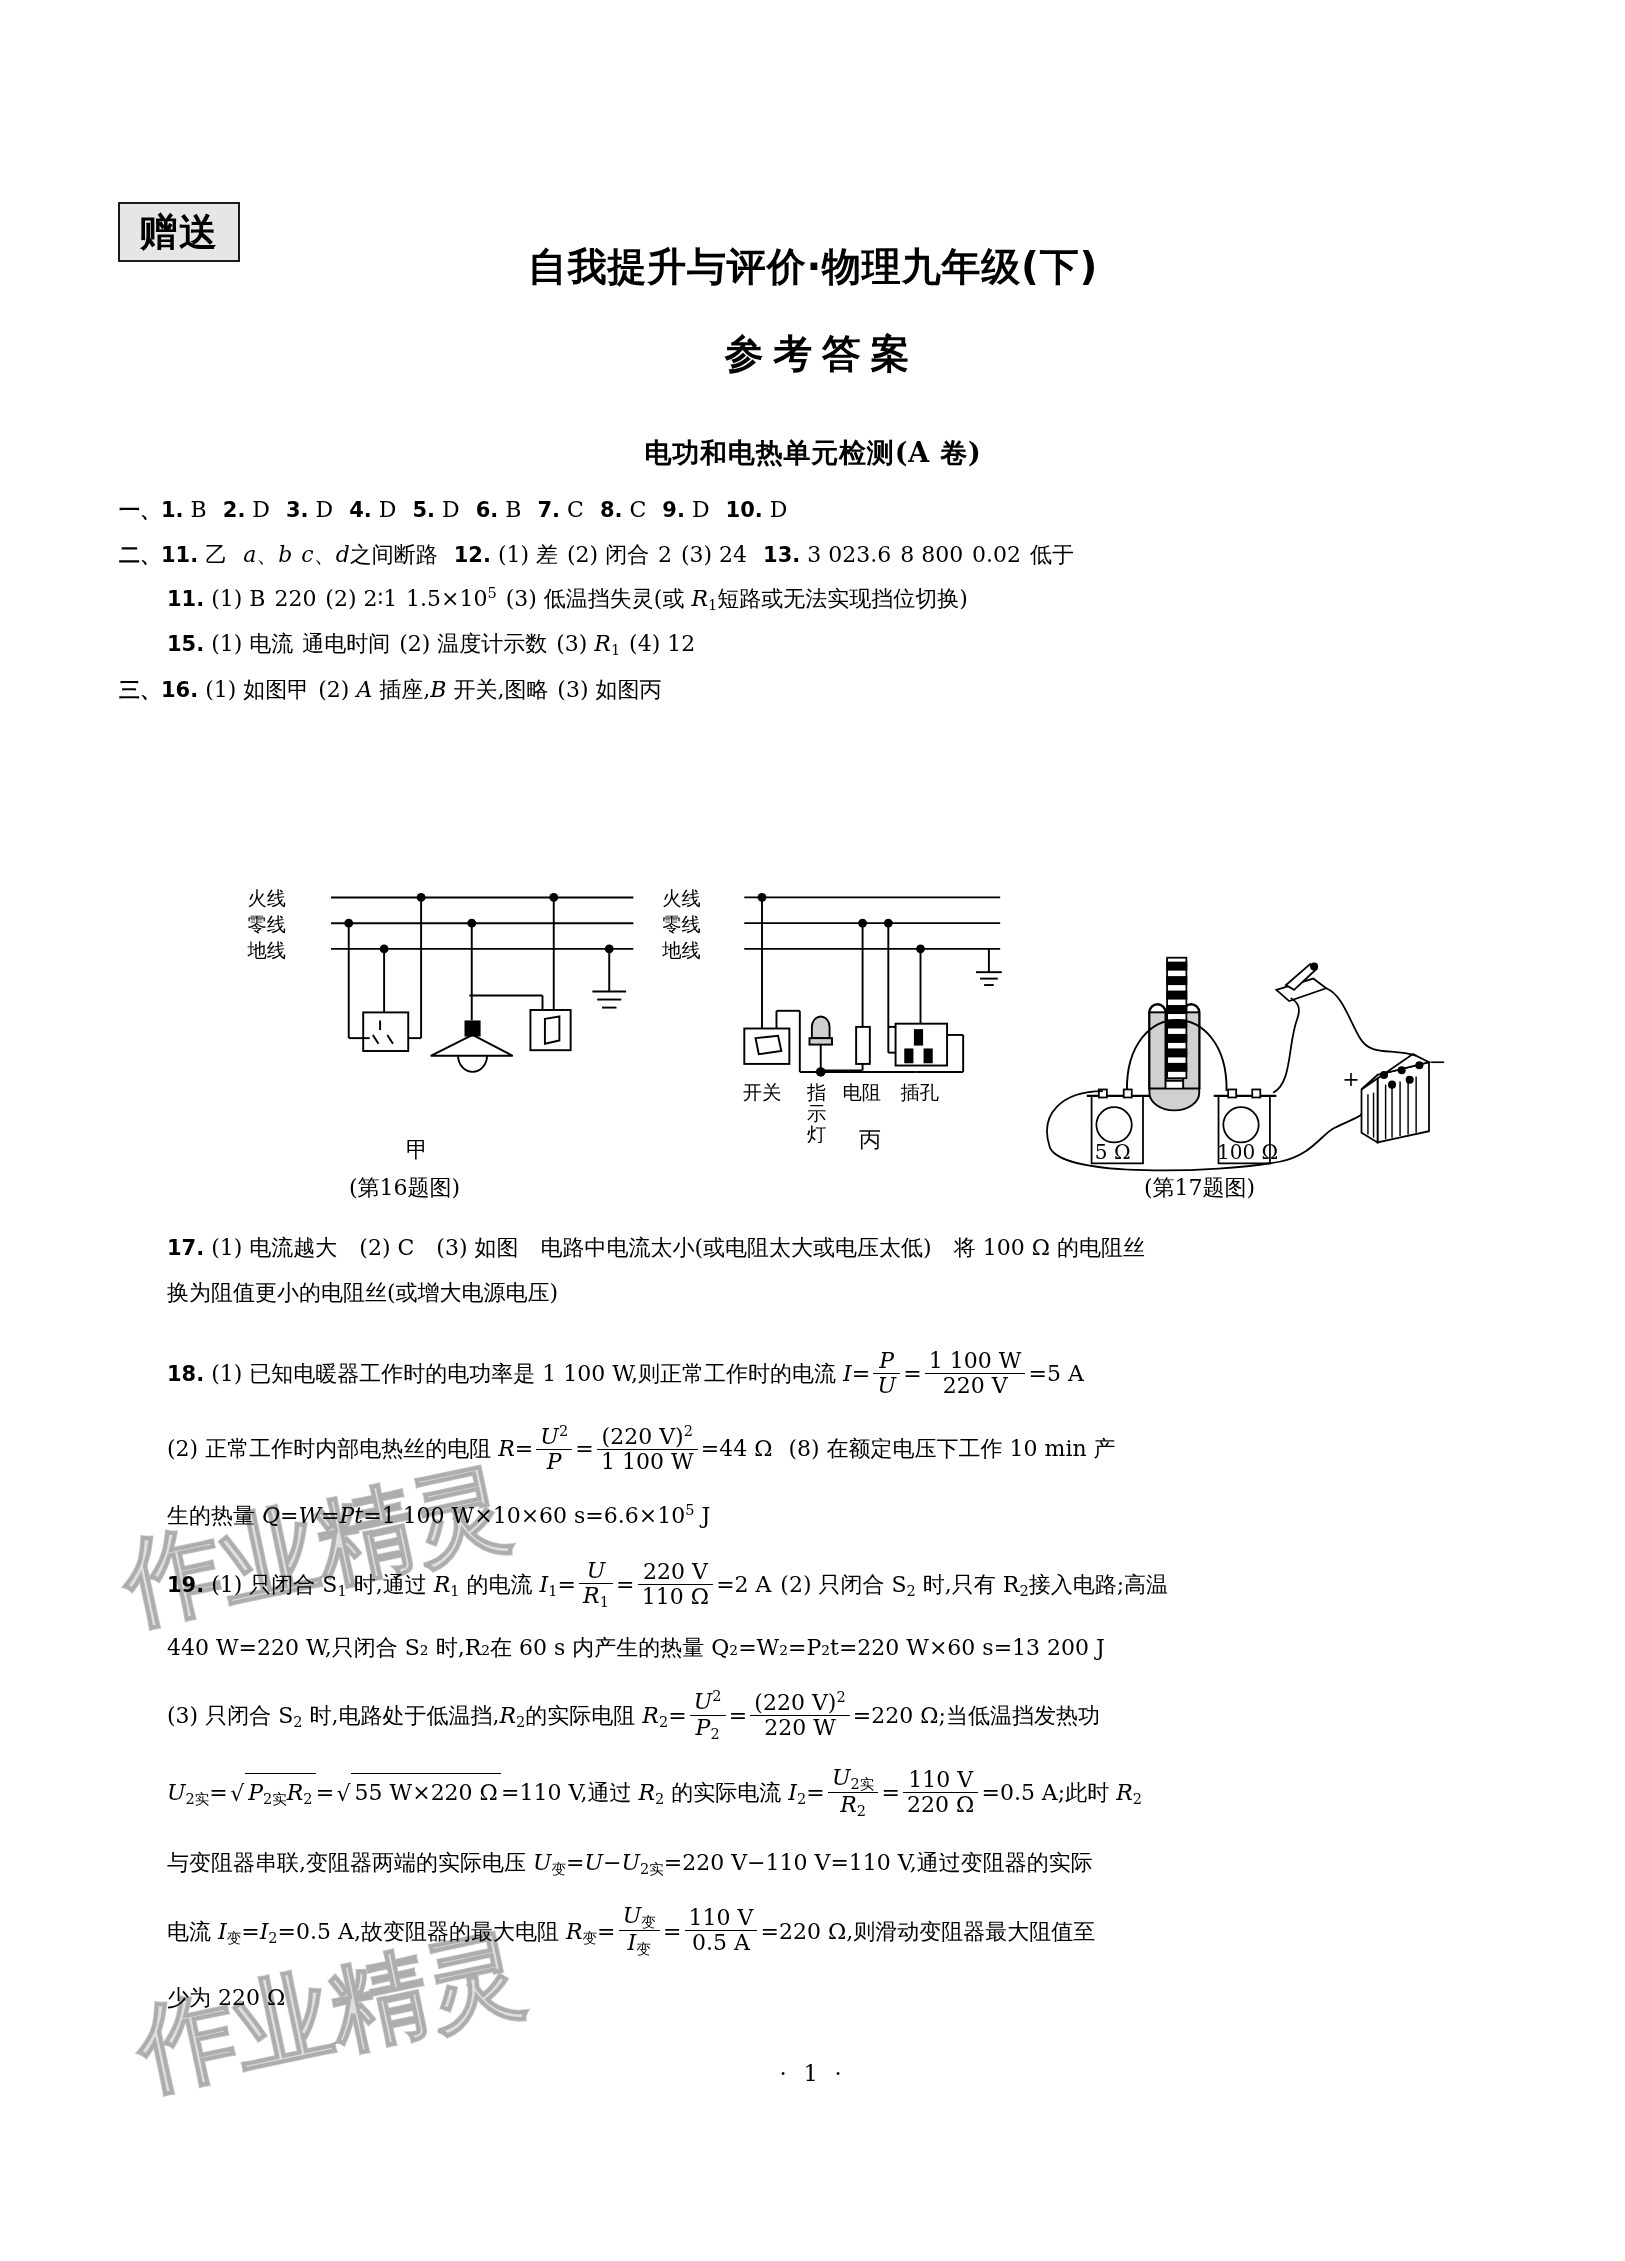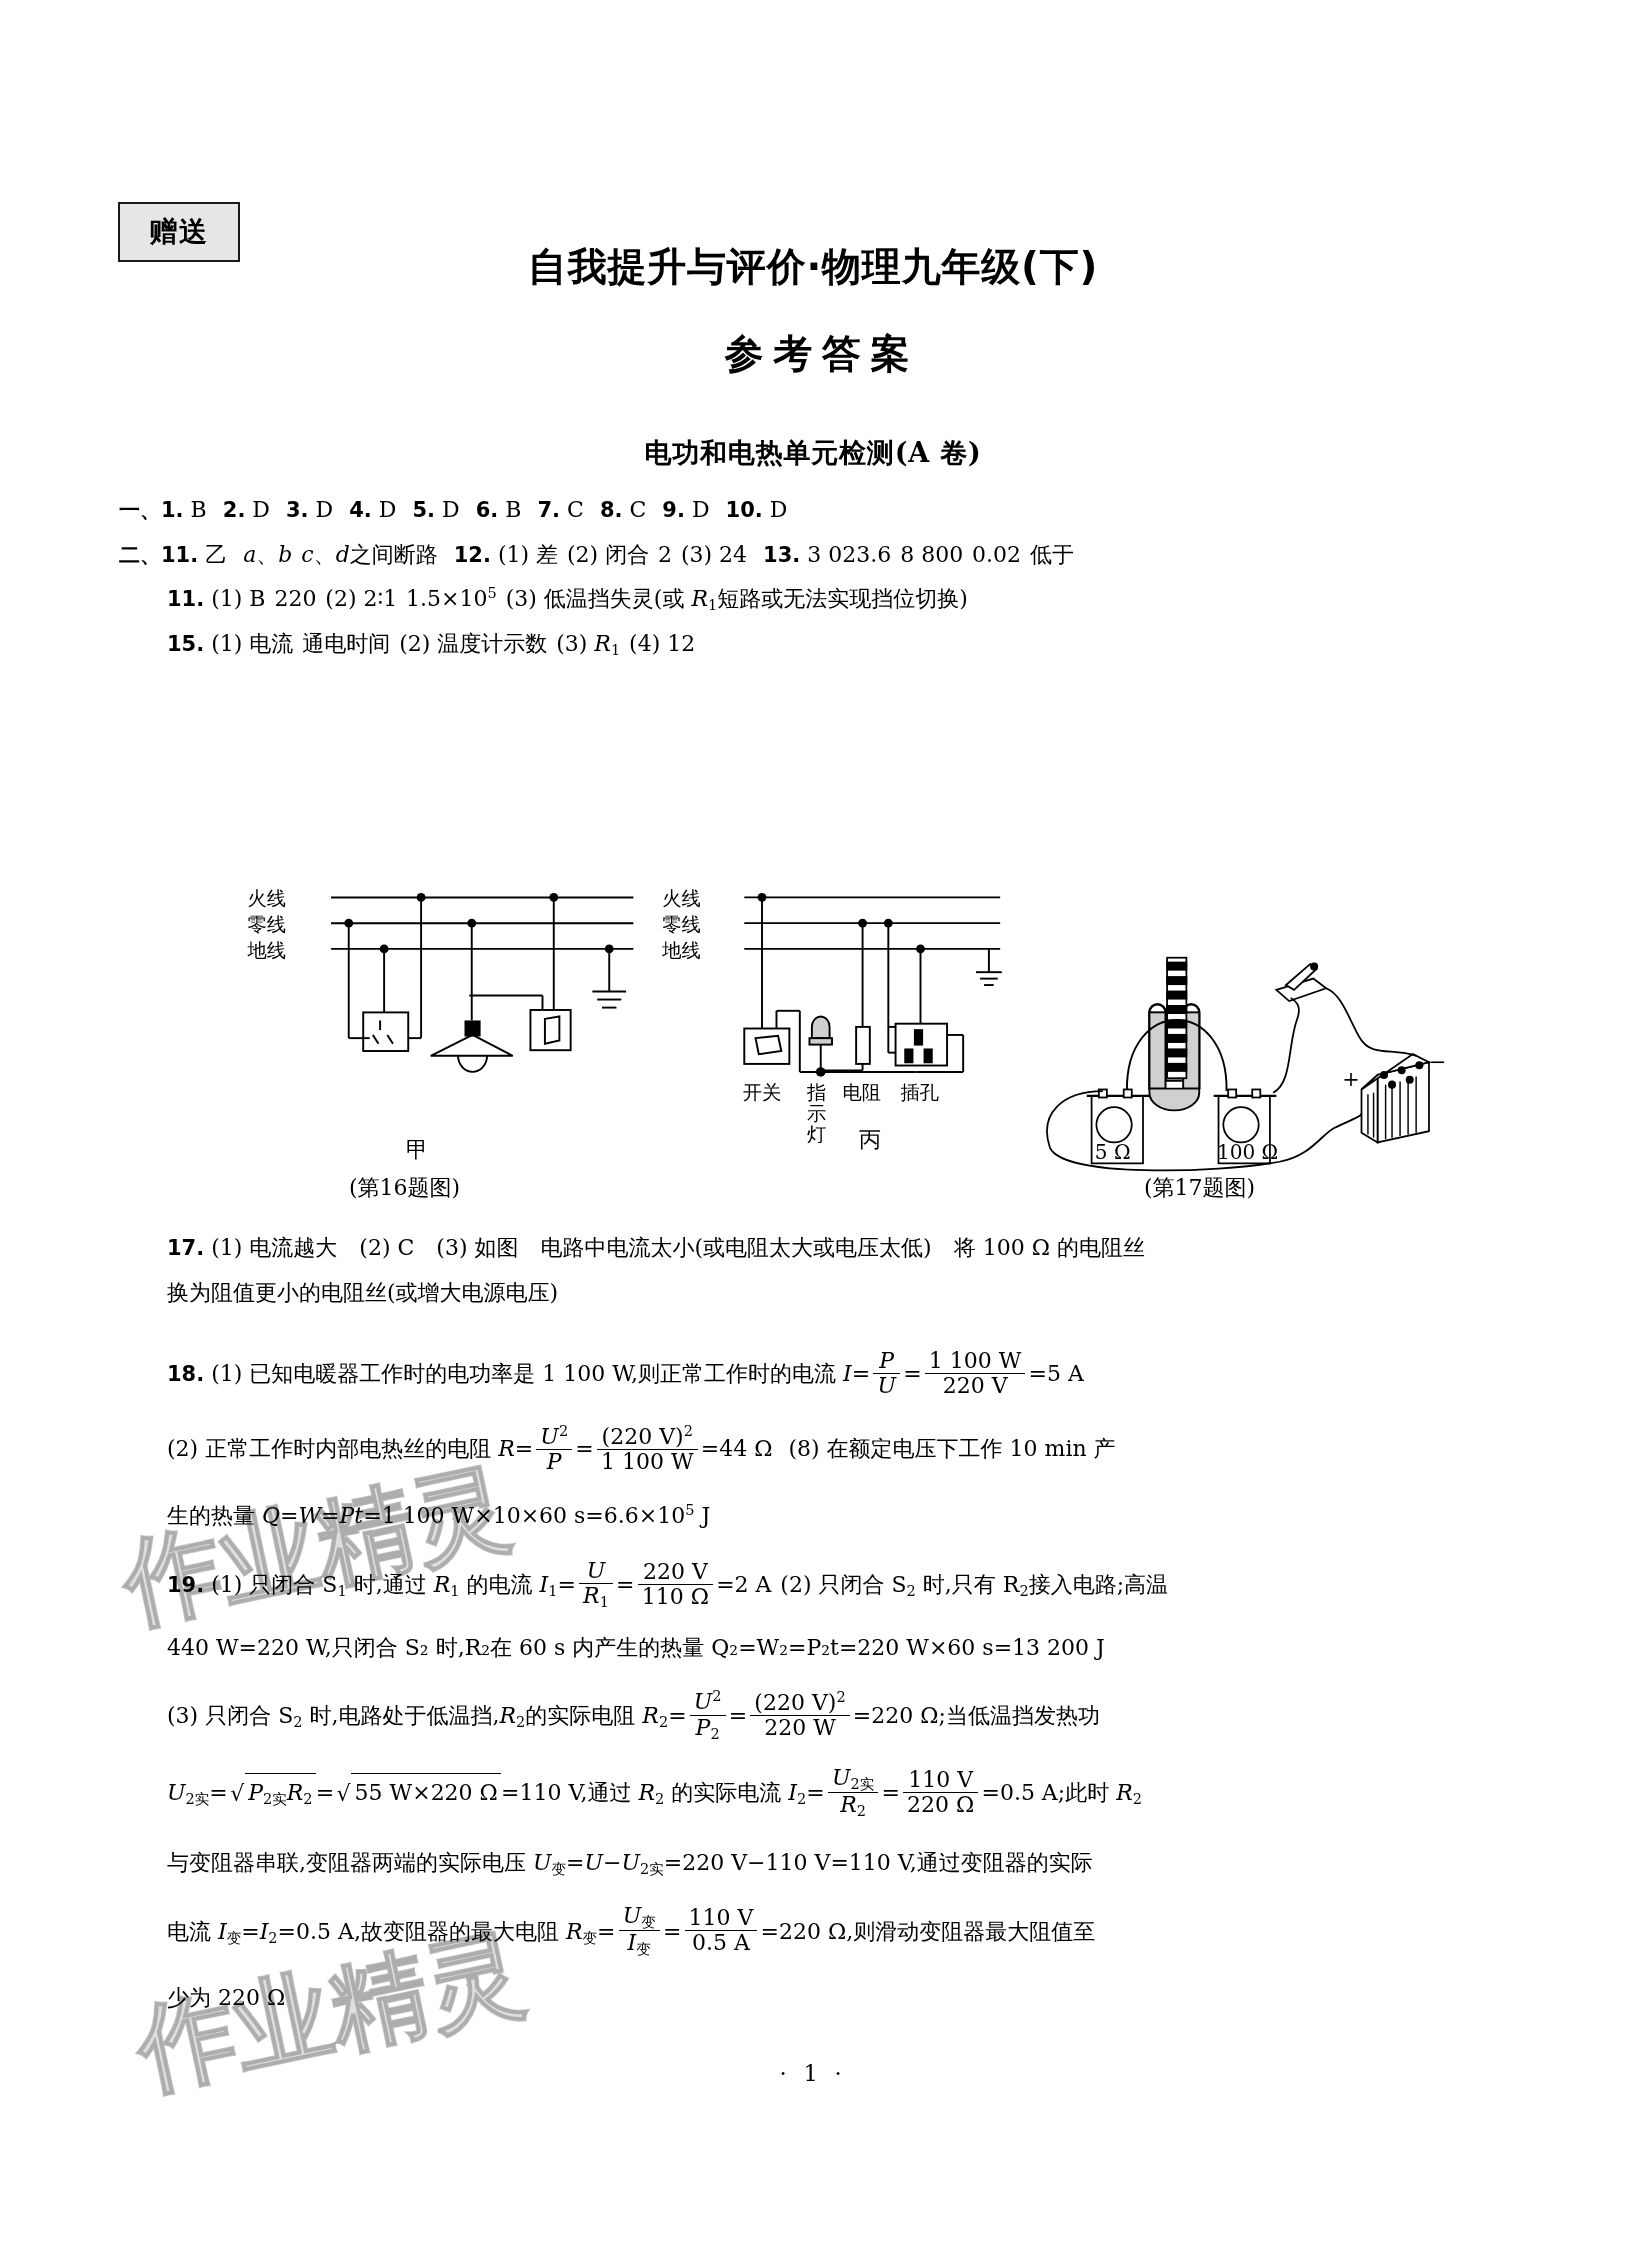--- a/index.html
+++ b/index.html
@@ -16,21 +16,21 @@
   
   .gift-badge{
     position:absolute; left:118px; top:202px;
     width:122px; height:60px;
     background:#e6e6e6;
     border:2.4px solid #1a1a1a;
     box-sizing:border-box;
     display:flex; align-items:center; justify-content:center;
     font-family:"DejaVu Sans", sans-serif;
     font-weight:700;
-    font-size:28px;
+    font-size:38px;
     letter-spacing:1.6px;
     line-height:1;
   }
 
   
   .doc-title{
     position:absolute; left:0; right:0; top:240px;
     text-align:center;
     font-family:"DejaVu Sans", sans-serif;
     font-weight:700;
@@ -129,20 +129,23 @@
     </p>
 
     <p class="ans-line hang">
       <span class="num">11.</span> <span>(1) B</span><span class="sp-s"></span><span>220</span><span class="sp-s"></span><span>(2) 2∶1</span><span class="sp-s"></span><span>1.5×10</span><span class="sup">5</span><span class="sp-s"></span><span>(3) 低温挡失灵(或 </span><span class="it">R</span><span class="sub">1</span><span>短路或无法实现挡位切换)</span>
     </p>
 
     <p class="ans-line hang">
       <span class="num">15.</span> <span>(1) 电流</span><span class="sp-s"></span><span>通电时间</span><span class="sp-s"></span><span>(2) 温度计示数</span><span class="sp-s"></span><span>(3) </span><span class="it">R</span><span class="sub">1</span><span class="sp-s"></span><span>(4) 12</span>
     </p>
 
+    <p class="ans-line">
+      <span class="num">三、</span><span class="num">16.</span> <span>(1) 如图甲</span><span class="sp-s"></span><span>(2) </span><span class="it">A</span><span> 插座,</span><span class="it">B</span><span> 开关,图略</span><span class="sp-s"></span><span>(3) 如图丙</span>
+    </p>
   </div>
 
   <div class="figures">
 
     <svg class="fig" style="left:0px; top:0px;" width="402" height="266" viewBox="0 0 500 330">
       <g stroke="#000" stroke-width="2.4" fill="none">
 
         <line x1="112" y1="25" x2="488" y2="25"></line>
         <line x1="112" y1="57" x2="488" y2="57"></line>
         <line x1="112" y1="89" x2="488" y2="89"></line>

